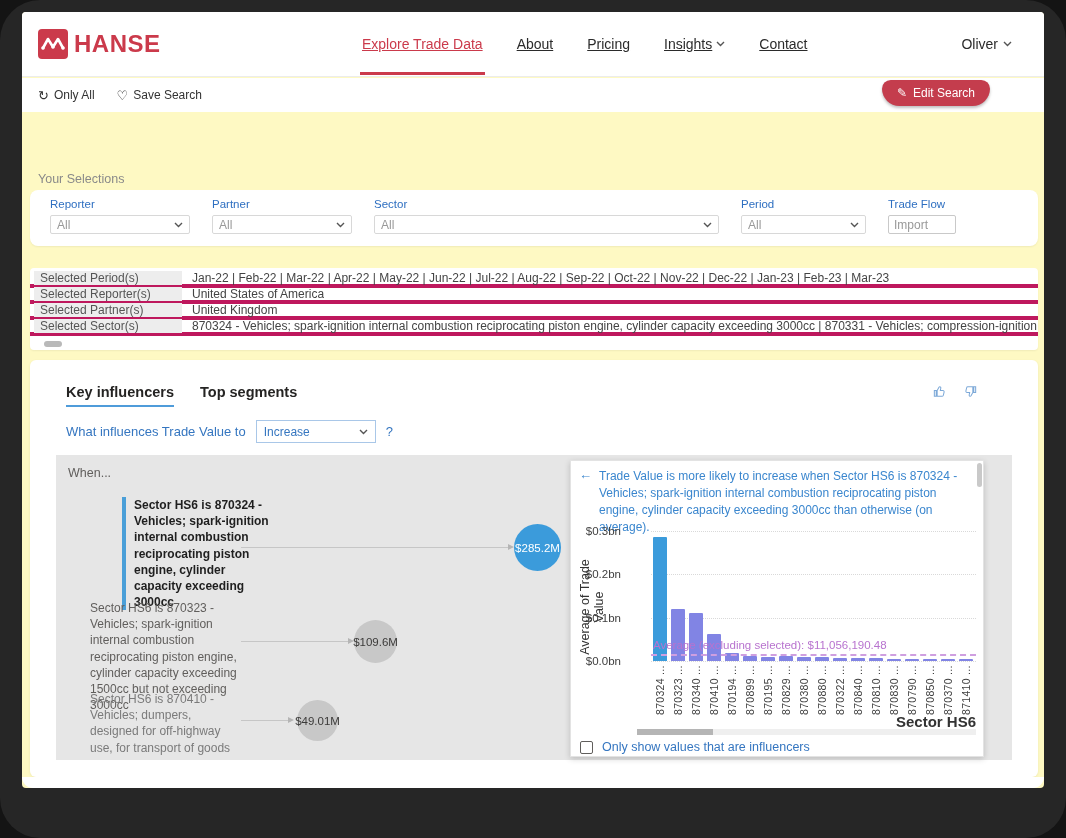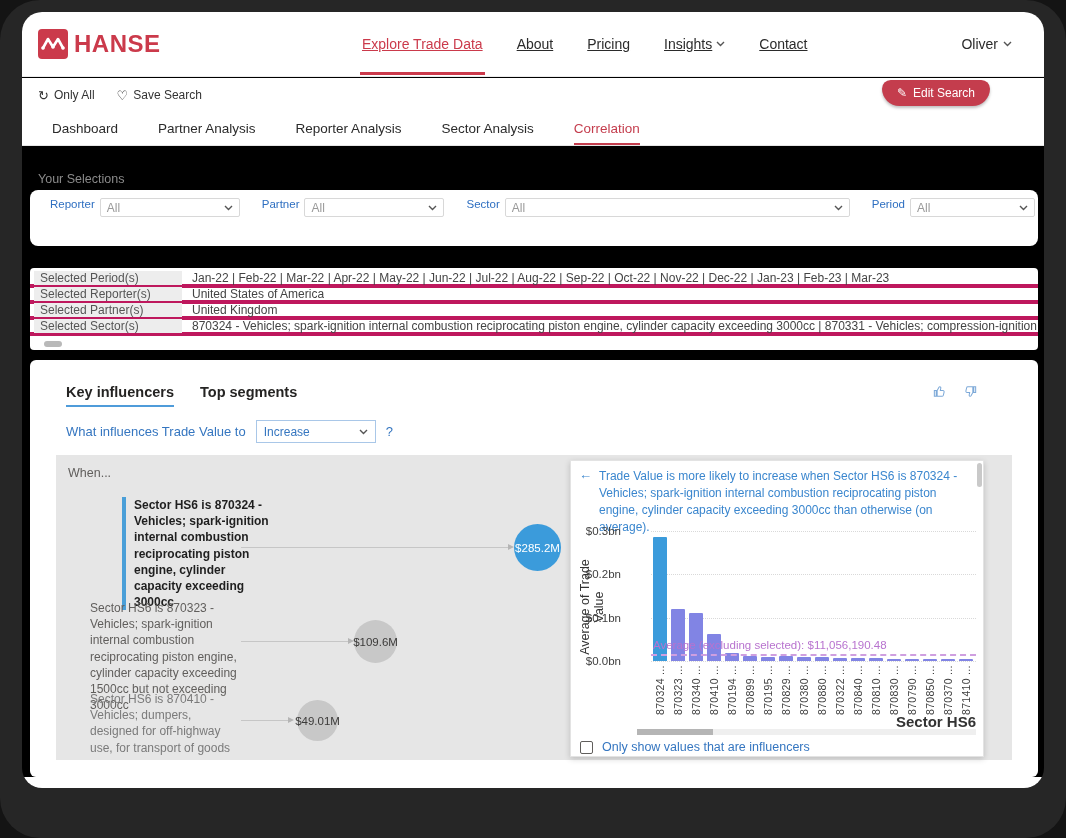--- a/index.html
+++ b/index.html
@@ -1,19 +1,19 @@
 <!DOCTYPE html>
 <html><head>
 <meta charset="utf-8">
 <style>
   * { margin:0; padding:0; box-sizing:border-box; }
   html,body { width:1066px; height:838px; }
   body { font-family:"Liberation Sans", sans-serif; background:#141414; position:relative; overflow:hidden; }
   .device { position:absolute; inset:0; background:#262626; border-radius:40px; }
-  .screen { position:absolute; left:22px; top:12px; width:1022px; height:776px; background:#000000; border-radius:20px; overflow:hidden; }
+  .screen { position:absolute; left:22px; top:12px; width:1022px; height:776px; background:#fef9c3; border-radius:4px; overflow:hidden; }
 
   
   .header { position:absolute; left:0; top:0; width:100%; height:65px; background:#fff; border-bottom:1px solid #ececec; display:flex; align-items:center; }
   .brand { display:flex; align-items:center; gap:6px; margin-left:16px; }
   .brand-mark { width:30px; height:30px; background:#cb3a4b; border-radius:4px; display:flex; align-items:center; justify-content:center; }
   .brand-name { color:#cb3a4b; font-size:24px; font-weight:bold; letter-spacing:.5px; }
   .nav { position:absolute; left:340px; top:0; height:100%; display:flex; align-items:center; gap:34px; }
   .nav-item { position:relative; font-size:14px; color:#2b2b2b; cursor:pointer; display:flex; align-items:center; gap:4px;text-decoration:underline; }
   .nav-item.active { color:#cb3a4b; }
   .nav-item.active::after { content:""; position:absolute; left:-2px; right:-2px; bottom:-23px; height:3px; background:#cb3a4b; }
@@ -30,21 +30,21 @@
 
   
   .subtabs { position:absolute; left:0; top:100px; width:100%; height:34px; background:#fff; border-bottom:1px solid #e6e6e6; display:flex; align-items:center; gap:40px; padding-left:30px; }
   .subtab { position:relative; font-size:13.5px; color:#2b2b2b; cursor:pointer; }
   .subtab.active { color:#c43d4d; }
   .subtab.active::after { content:""; position:absolute; left:0; right:0; bottom:-9px; height:2.5px; background:#c43d4d; }
 
   
   .sel-title { position:absolute; left:16px; top:160px; font-size:12.5px; color:#8a8a8a; }
   .filters-card { position:absolute; left:8px; top:178px; width:1008px; height:56px; background:#fff; border-radius:8px; box-shadow:0 1px 2px rgba(0,0,0,.06); display:flex; padding:8px 14px 0 20px; gap:22px; }
-  .fcol { display:flex; flex-direction:row; gap:5px; }
+  .fcol { display:flex; flex-direction:column; gap:5px; }
   .flabel { font-size:11.5px; color:#2e6fc1; }
   .fselect { height:19px; border:1px solid #d8d8d8; border-radius:2px; background:#fff; display:flex; align-items:center; justify-content:space-between; padding:0 6px; font-size:12px; color:#999; cursor:pointer; }
   .finput { height:19px; border:1px solid #c9c9c9; border-radius:2px; background:#fff; font-size:12px; color:#999; padding:0 5px; width:68px; font-family:"Liberation Sans",sans-serif; }
   .w-sm { width:140px; } .w-md { width:125px; } .w-lg { width:345px; }
 
   .rows-card { position:absolute; left:8px; top:256px; width:1008px; height:82px; background:#fff; border-radius:4px; box-shadow:0 1px 2px rgba(0,0,0,.06); padding-top:4px; overflow:hidden; }
   .srow { display:flex; align-items:center; height:16px; border-bottom:4px solid #be185d; font-size:12px; white-space:nowrap; }
   .srow-label { flex:0 0 148px; background:#ededed; color:#555; padding:1px 6px; height:14px; display:flex; align-items:center; margin:0 0 0 4px; }
   .srow-value { color:#444; padding-left:10px; overflow:hidden; }
   .rows-scroll { position:absolute; left:14px; bottom:3px; width:18px; height:6px; border-radius:3px; background:#b9b9b9; cursor:pointer; }
@@ -146,27 +146,20 @@
     <div class="tool-btn">
       <span class="tool-ic">♡</span>
       <span>Save Search</span>
     </div>
     <div class="edit-search">
       <span class="edit-ic">✎</span>
       <span>Edit Search</span>
     </div>
   </div>
 
-  <div class="subtabs" id="subtabs">
-        <div class="subtab">Dashboard</div>
-        <div class="subtab">Partner Analysis</div>
-        <div class="subtab">Reporter Analysis</div>
-        <div class="subtab">Sector Analysis</div>
-        <div class="subtab active">Correlation</div>
-      </div>
 
   <div class="sel-title">Your Selections</div>
   <div class="filters-card" id="filters">
         <div class="fcol">
           <div class="flabel">Reporter</div>
           <div class="fselect w-sm">
             <span>All</span>
             <svg viewBox="0 0 9 6" class="chev">
               <path d="M1 1l3.5 3.5L8 1" stroke="#999"></path>
             </svg>

